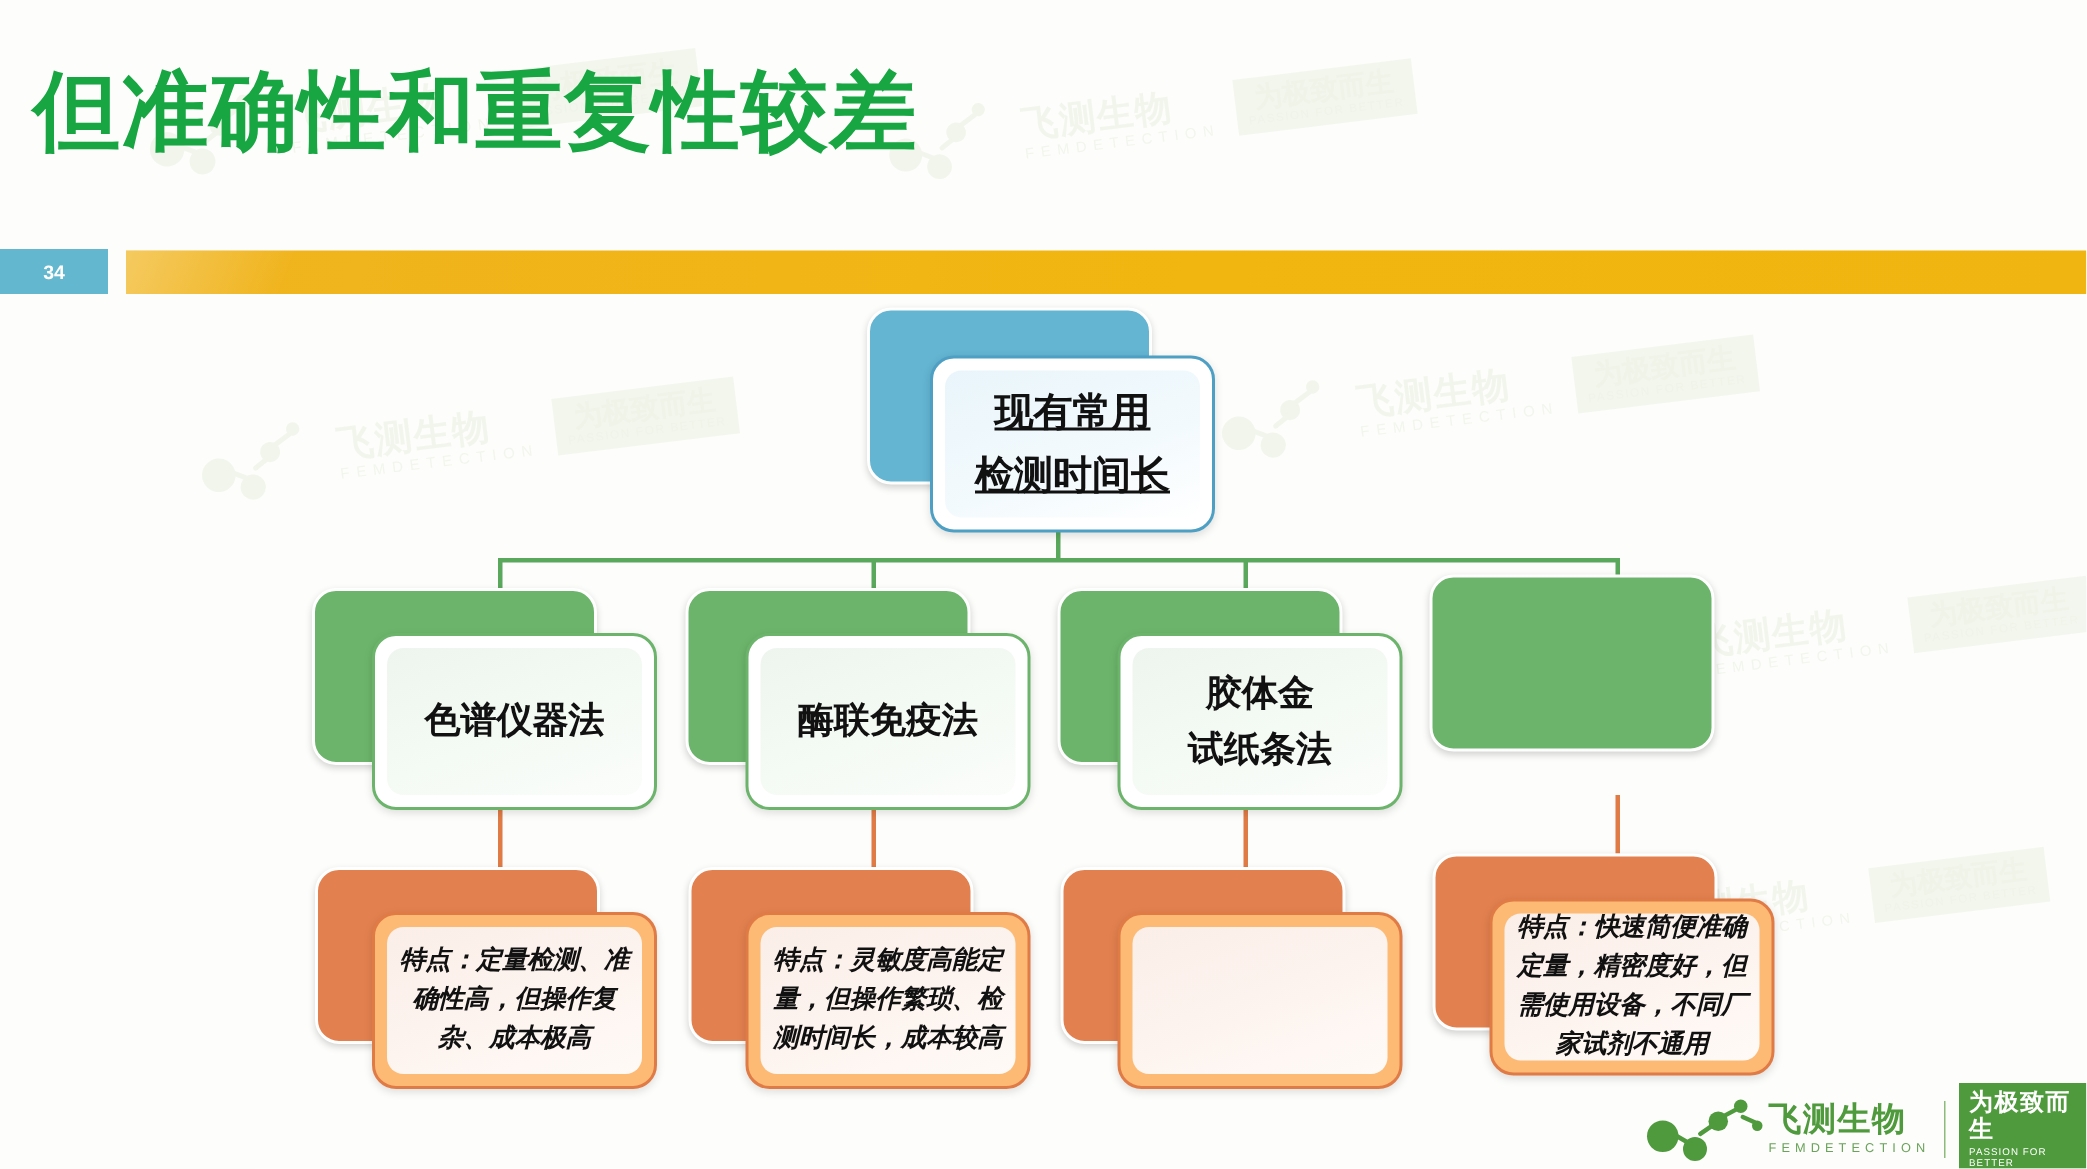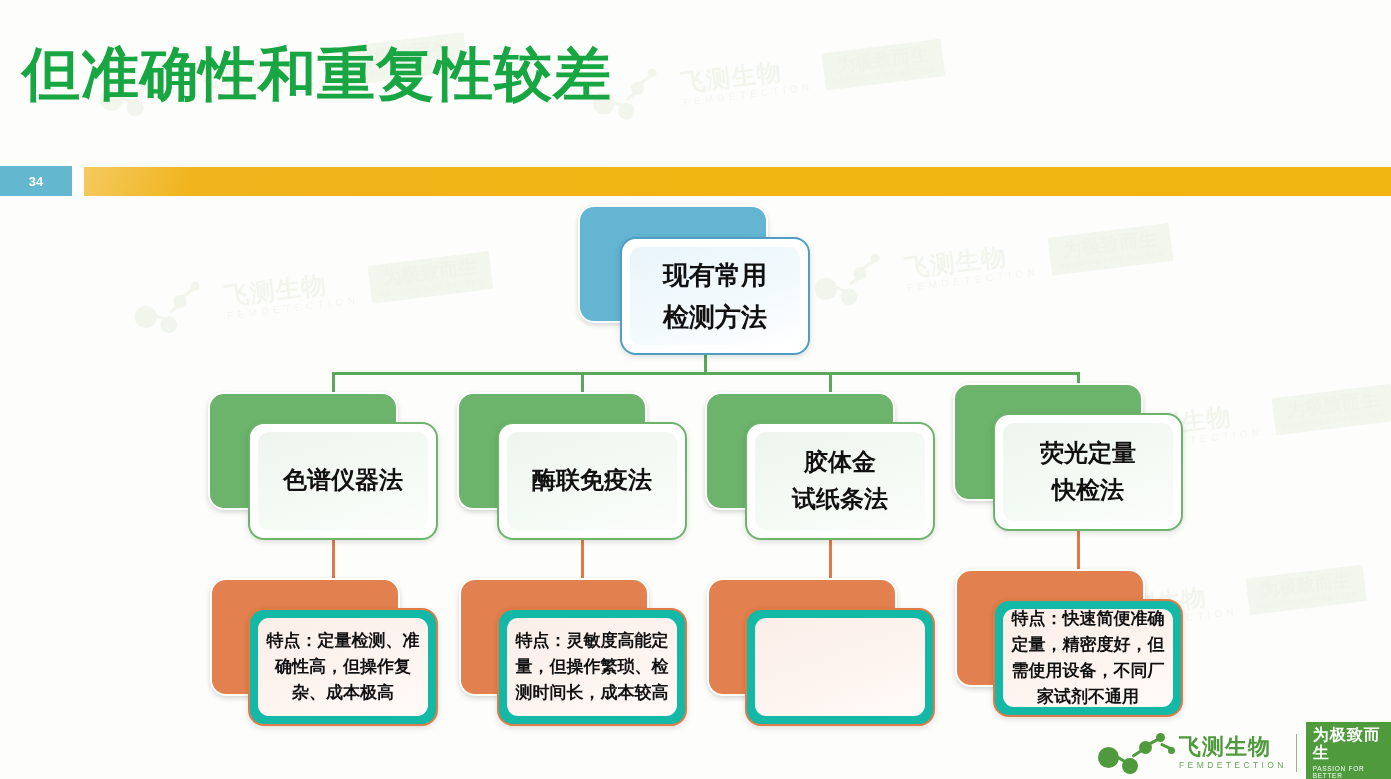--- a/index.html
+++ b/index.html
@@ -94,31 +94,31 @@
     position:relative;z-index:2;
     text-align:center;color:#111111;
     font-weight:bold;
     font-family:"DejaVu Sans","Liberation Sans",sans-serif;
   }
 
   
   #root-node .back{background:#63b5d2;}
   #root-node .front{background:#ffffff;border:2.5px solid #4e9fc4;}
   #root-node .front .panel{background:linear-gradient(160deg,#e9f5fb 0%,#f3fafd 60%,#ffffff 100%);}
-  #root-node .label{font-size:26px;line-height:1.62;}
+  #root-node .label{font-size:26px;line-height:1.62;text-decoration:underline;}
 
   
   .green .back{background:#6cb46b;}
   .green .front{background:#ffffff;border:2px solid #6cb46b;}
   .green .front .panel{background:linear-gradient(160deg,#eef5ee 0%,#f4faf4 55%,#fbfdfb 100%);}
   .green .label{font-size:24px;line-height:1.55;}
 
   
   .orange .back{background:#e3804f;}
-  .orange .front{background:#14b8a6;border:2px solid #e07b46;}
+  .orange .front{background:#fdba74;border:2px solid #e07b46;font-style:italic;}
   .orange .front .panel{background:linear-gradient(160deg,#fbeee8 0%,#fdf4ef 55%,#fffaf7 100%);}
   .orange .label{font-size:17px;line-height:1.52;padding:0 14px;}
 
   
   #logo{position:absolute;left:1098px;top:722px;display:flex;align-items:center;gap:5px;}
   #logo .mol{position:relative;width:86px;height:44px;flex:none;}
   #logo .mol i{position:absolute;display:block;border-radius:50%;background:#4f9a3d;}
   #logo .mol .b{background:#4f9a3d;height:3px;border-radius:2px;}
   #logo .txtblk{display:flex;flex-direction:column;line-height:1;margin-left:-10px;}
   #logo .cn{font-size:22px;font-weight:bold;color:#4f9a3d;letter-spacing:1px;
@@ -283,21 +283,21 @@
   <div class="conn-o" style="left:581px;top:539px;width:3px;height:39px;"></div>
   <div class="conn-o" style="left:829px;top:539px;width:3px;height:39px;"></div>
   <div class="conn-o" style="left:1077px;top:530px;width:3px;height:39px;"></div>
 
   <div class="node" id="root-node" style="left:578px;top:205px;width:232px;height:150px;">
     <div class="back" style="width:190px;height:118px;"></div>
     <div class="front" style="left:42px;top:32px;width:190px;height:118px;">
       <div class="panel"></div>
       <div class="label">
         <div>现有常用</div>
-        <div>检测方法</div>
+        <div>检测时间长</div>
       </div>
     </div>
   </div>
 
   <div class="node green" style="left:208px;top:392px;width:205px;height:148px;">
     <div class="back" style="width:190px;height:118px;"></div>
     <div class="front" style="left:40px;top:30px;width:190px;height:118px;">
       <div class="panel"></div>
       <div class="label">
         <div>色谱仪器法</div>
@@ -323,27 +323,20 @@
       <div class="panel"></div>
       <div class="label">
         <div>酶联免疫法</div>
         <div></div>
       </div>
     </div>
   </div>
 
   <div class="node green" style="left:953px;top:383px;width:230px;height:148px;">
     <div class="back" style="width:190px;height:118px;"></div>
-    <div class="front" style="left:40px;top:30px;width:190px;height:118px;">
-      <div class="panel"></div>
-      <div class="label">
-        <div>荧光定量</div>
-        <div>快检法</div>
-      </div>
-    </div>
   </div>
 
   <div class="node orange" style="left:459px;top:578px;width:228px;height:148px;">
     <div class="back" style="width:190px;height:118px;"></div>
     <div class="front" style="left:38px;top:30px;width:190px;height:118px;">
       <div class="panel"></div>
       <div class="label">特点：灵敏度高能定量，但操作繁琐、检测时间长，成本较高</div>
     </div>
   </div>
 

